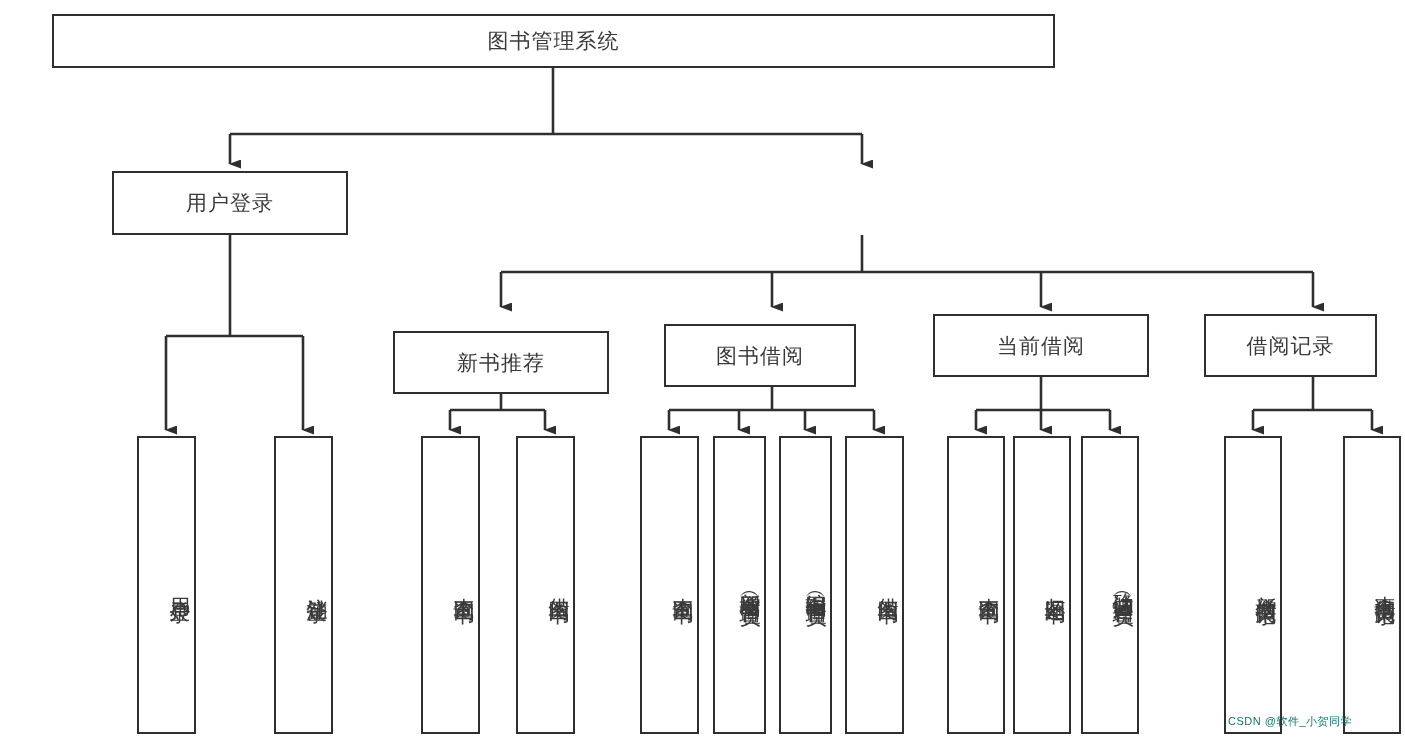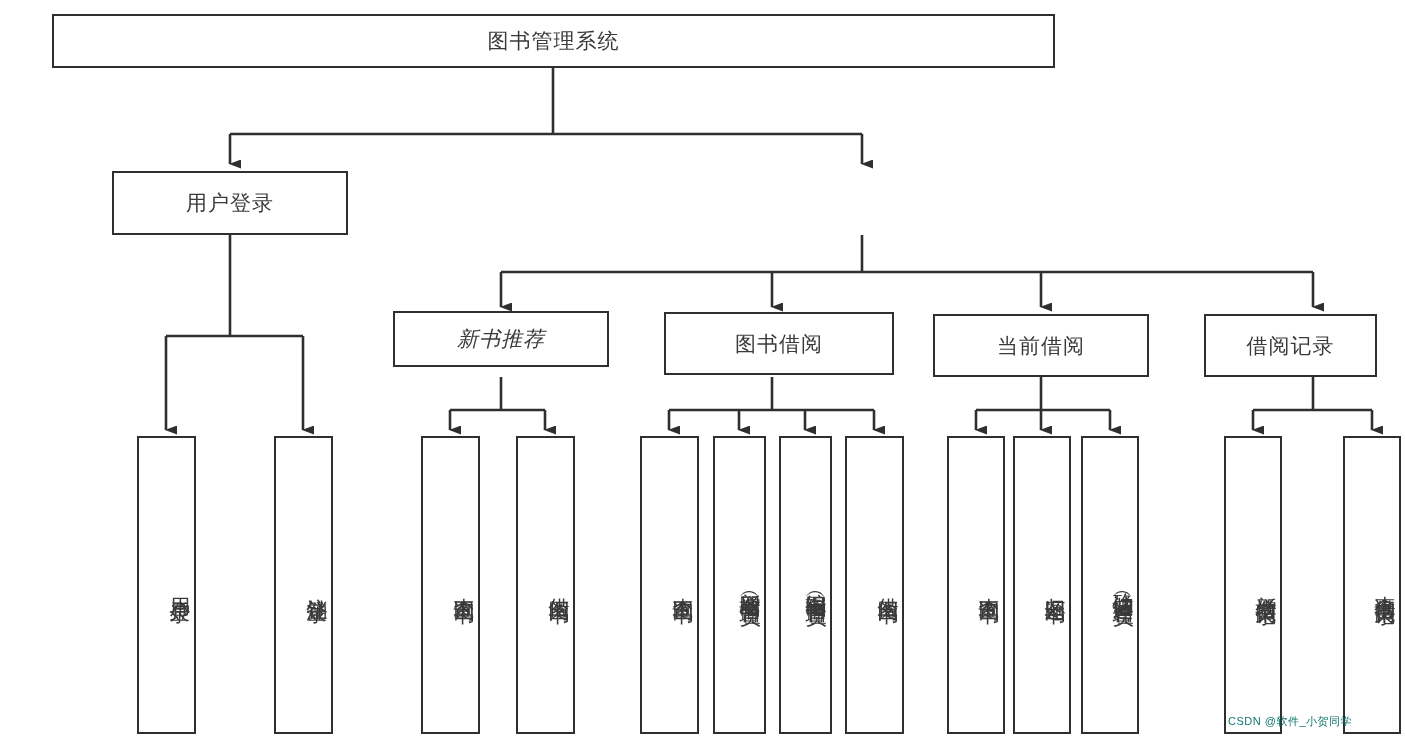--- a/index.html
+++ b/index.html
@@ -125,24 +125,24 @@
   </svg>
 
   <div class="node horiz" style="left:20px; top:14px; width:1003px; height:54px;">
     <span>图书管理系统</span>
   </div>
 
   <div class="node horiz" style="left:80px; top:171px; width:236px; height:64px;">
     <span>用户登录</span>
   </div>
 
-  <div class="node horiz" style="left:361px; top:311px; width:216px; height:56px;font-style:italic;">
+  <div class="node horiz" style="left:361px; top:331px; width:216px; height:63px;">
     <span>新书推荐</span>
   </div>
-  <div class="node horiz" style="left:632px; top:312px; width:230px; height:63px;">
+  <div class="node horiz" style="left:632px; top:324px; width:192px; height:63px;">
     <span>图书借阅</span>
   </div>
   <div class="node horiz" style="left:901px; top:314px; width:216px; height:63px;">
     <span>当前借阅</span>
   </div>
   <div class="node horiz" style="left:1172px; top:314px; width:173px; height:63px;">
     <span>借阅记录</span>
   </div>
 
   <div class="node vert" style="left:105px; top:436px; width:59px; height:298px;">

